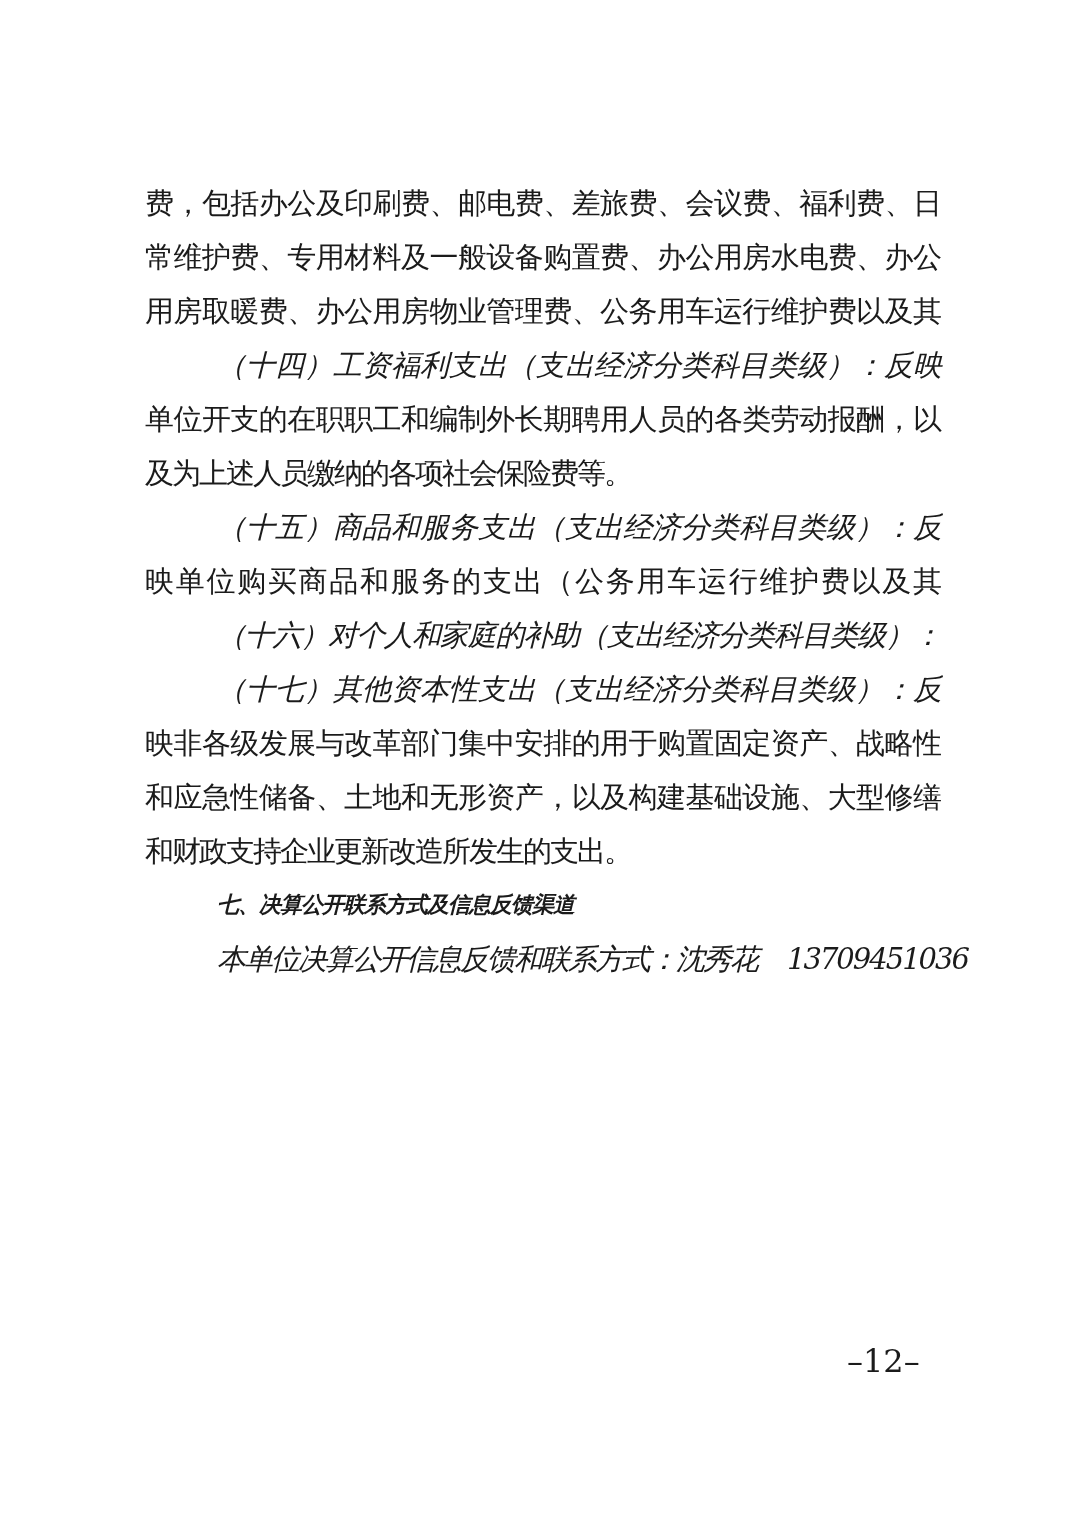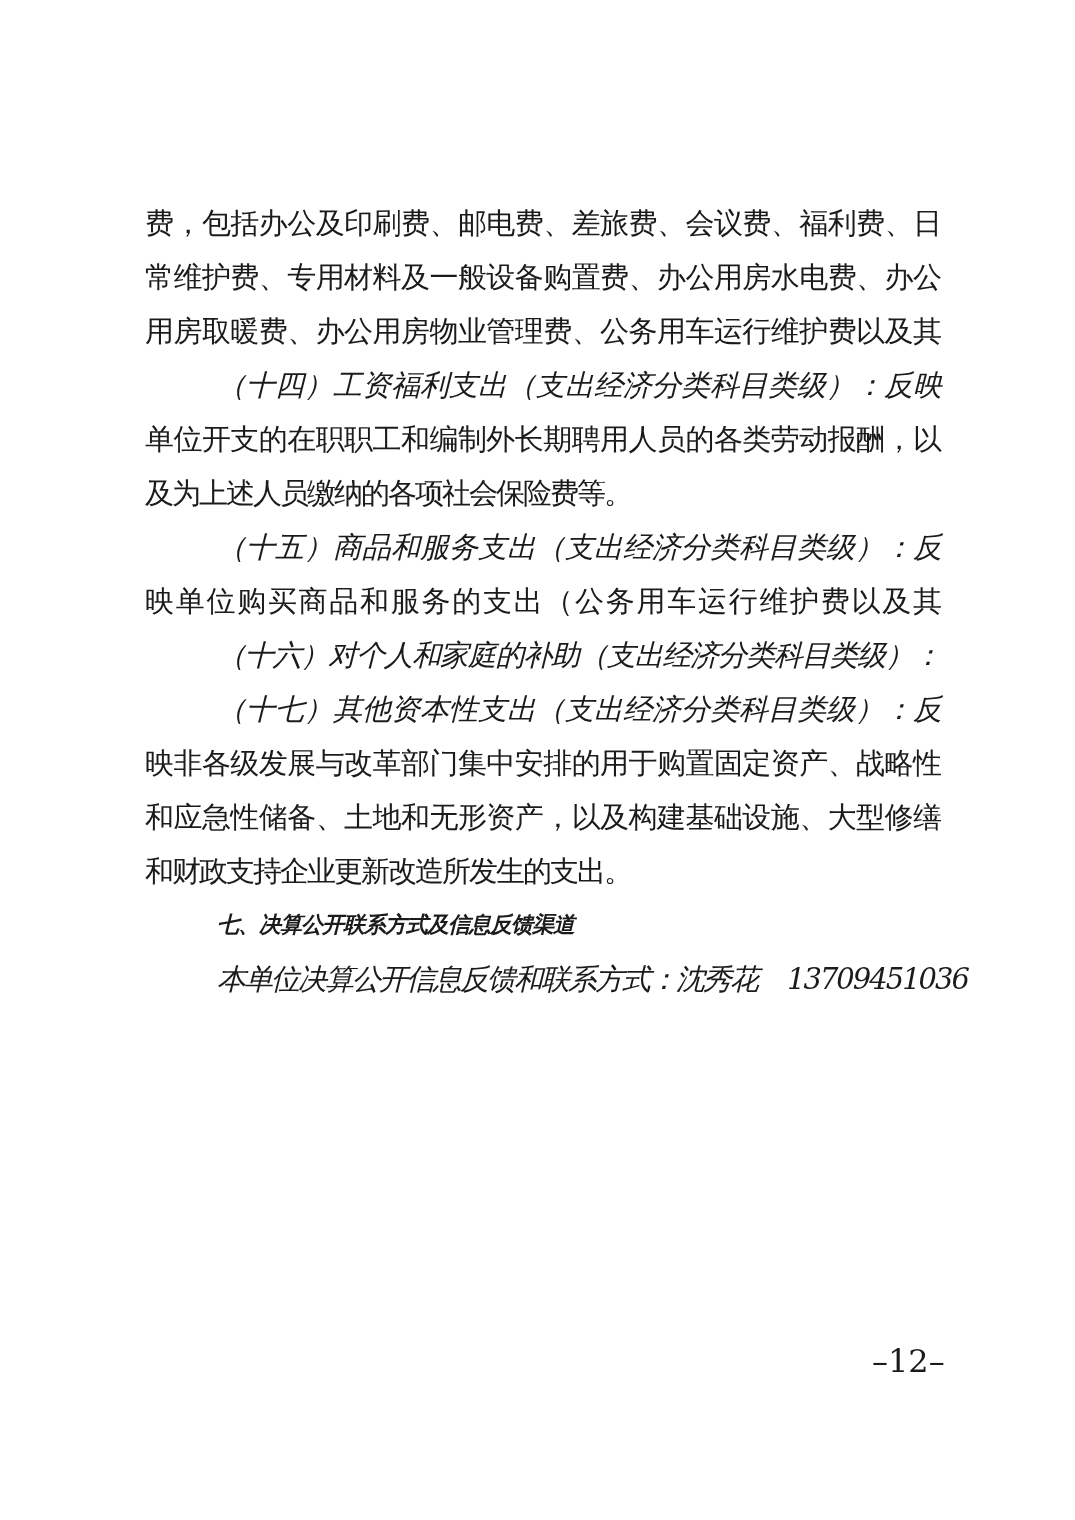--- a/index.html
+++ b/index.html
@@ -6,21 +6,21 @@
   .page {
     position: relative;
     width: 1075px;
     height: 1520px;
     background: #ffffff;
     overflow: hidden;
   }
   .text-block {
     position: absolute;
     left: 145px;
-    top: 196px;
+    top: 176px;
     width: 795px;
     font-family: "DejaVu Serif", "Liberation Serif", serif;
     font-size: 29px;
     letter-spacing: -2px;
     line-height: 54px;
     color: #1b1b1b;
   }
   .line {
     text-align: justify;
     text-align-last: justify;
@@ -42,21 +42,21 @@
   }
   .line.contact {
     white-space: nowrap;
   }
   .contact-phone {
     font-family: "DejaVu Serif", "Liberation Serif", serif;
     margin-left: 30px;
   }
   .page-number {
     position: absolute;
-    left: 872px;
+    left: 847px;
     top: 1342px;
     font-family: "DejaVu Serif", "Liberation Serif", serif;
     font-size: 32px;
     color: #1b1b1b;
   }
 </style>
 </head>
 <body>
 
 <div class="page">

